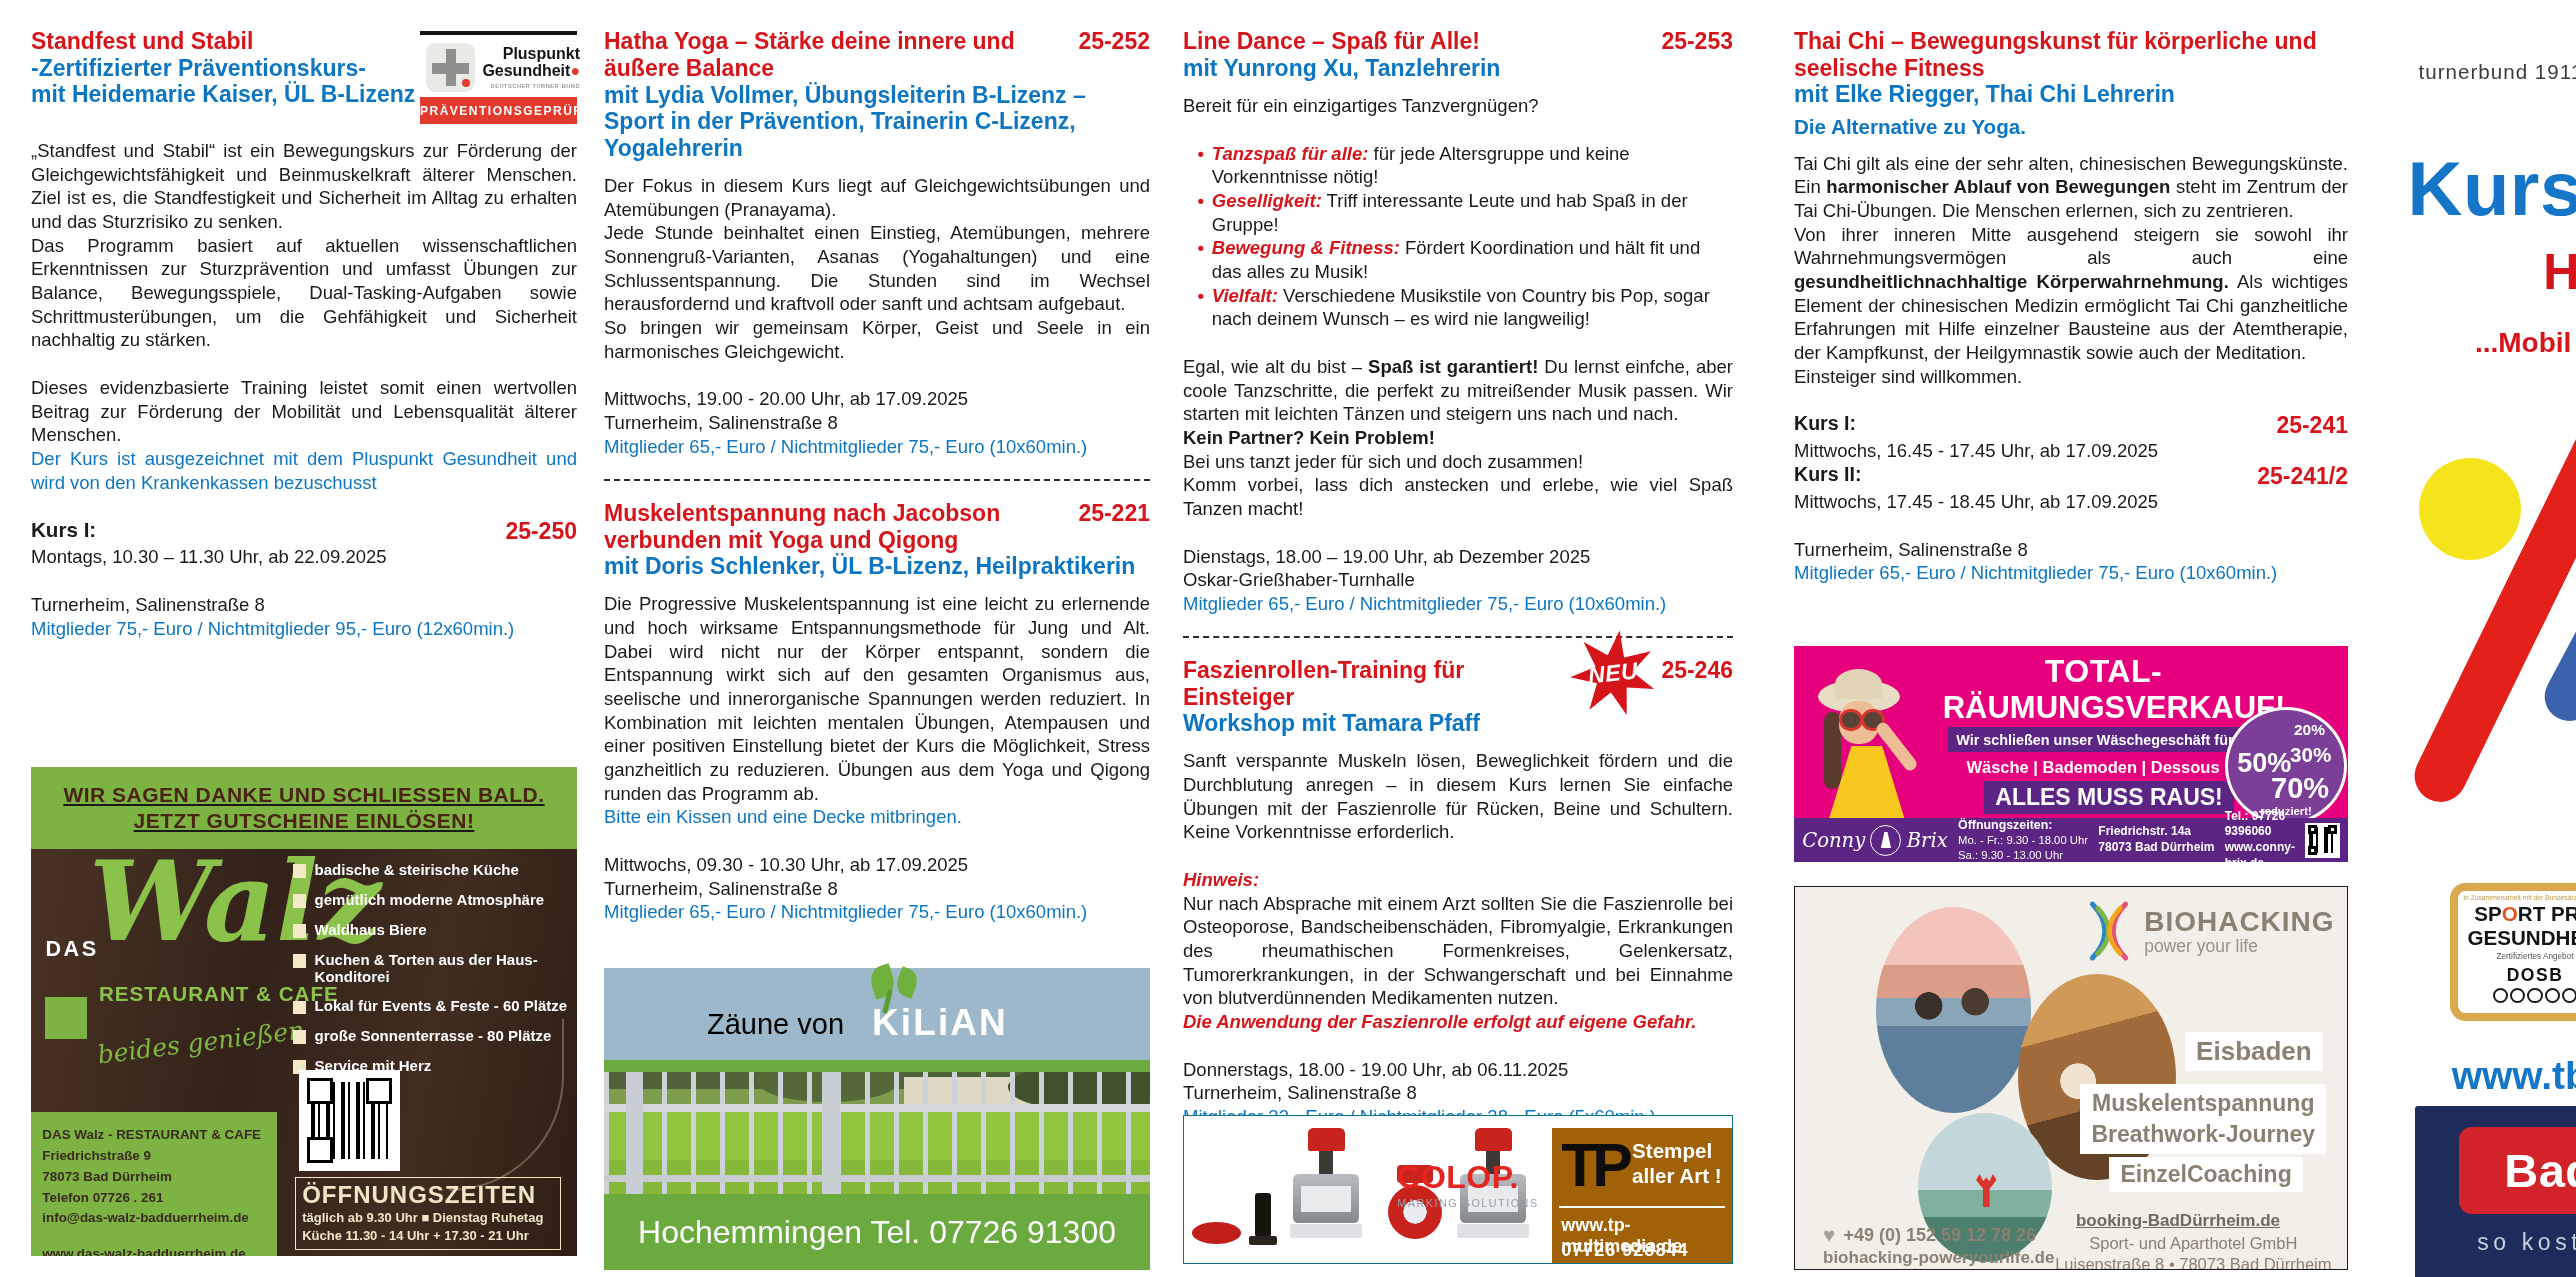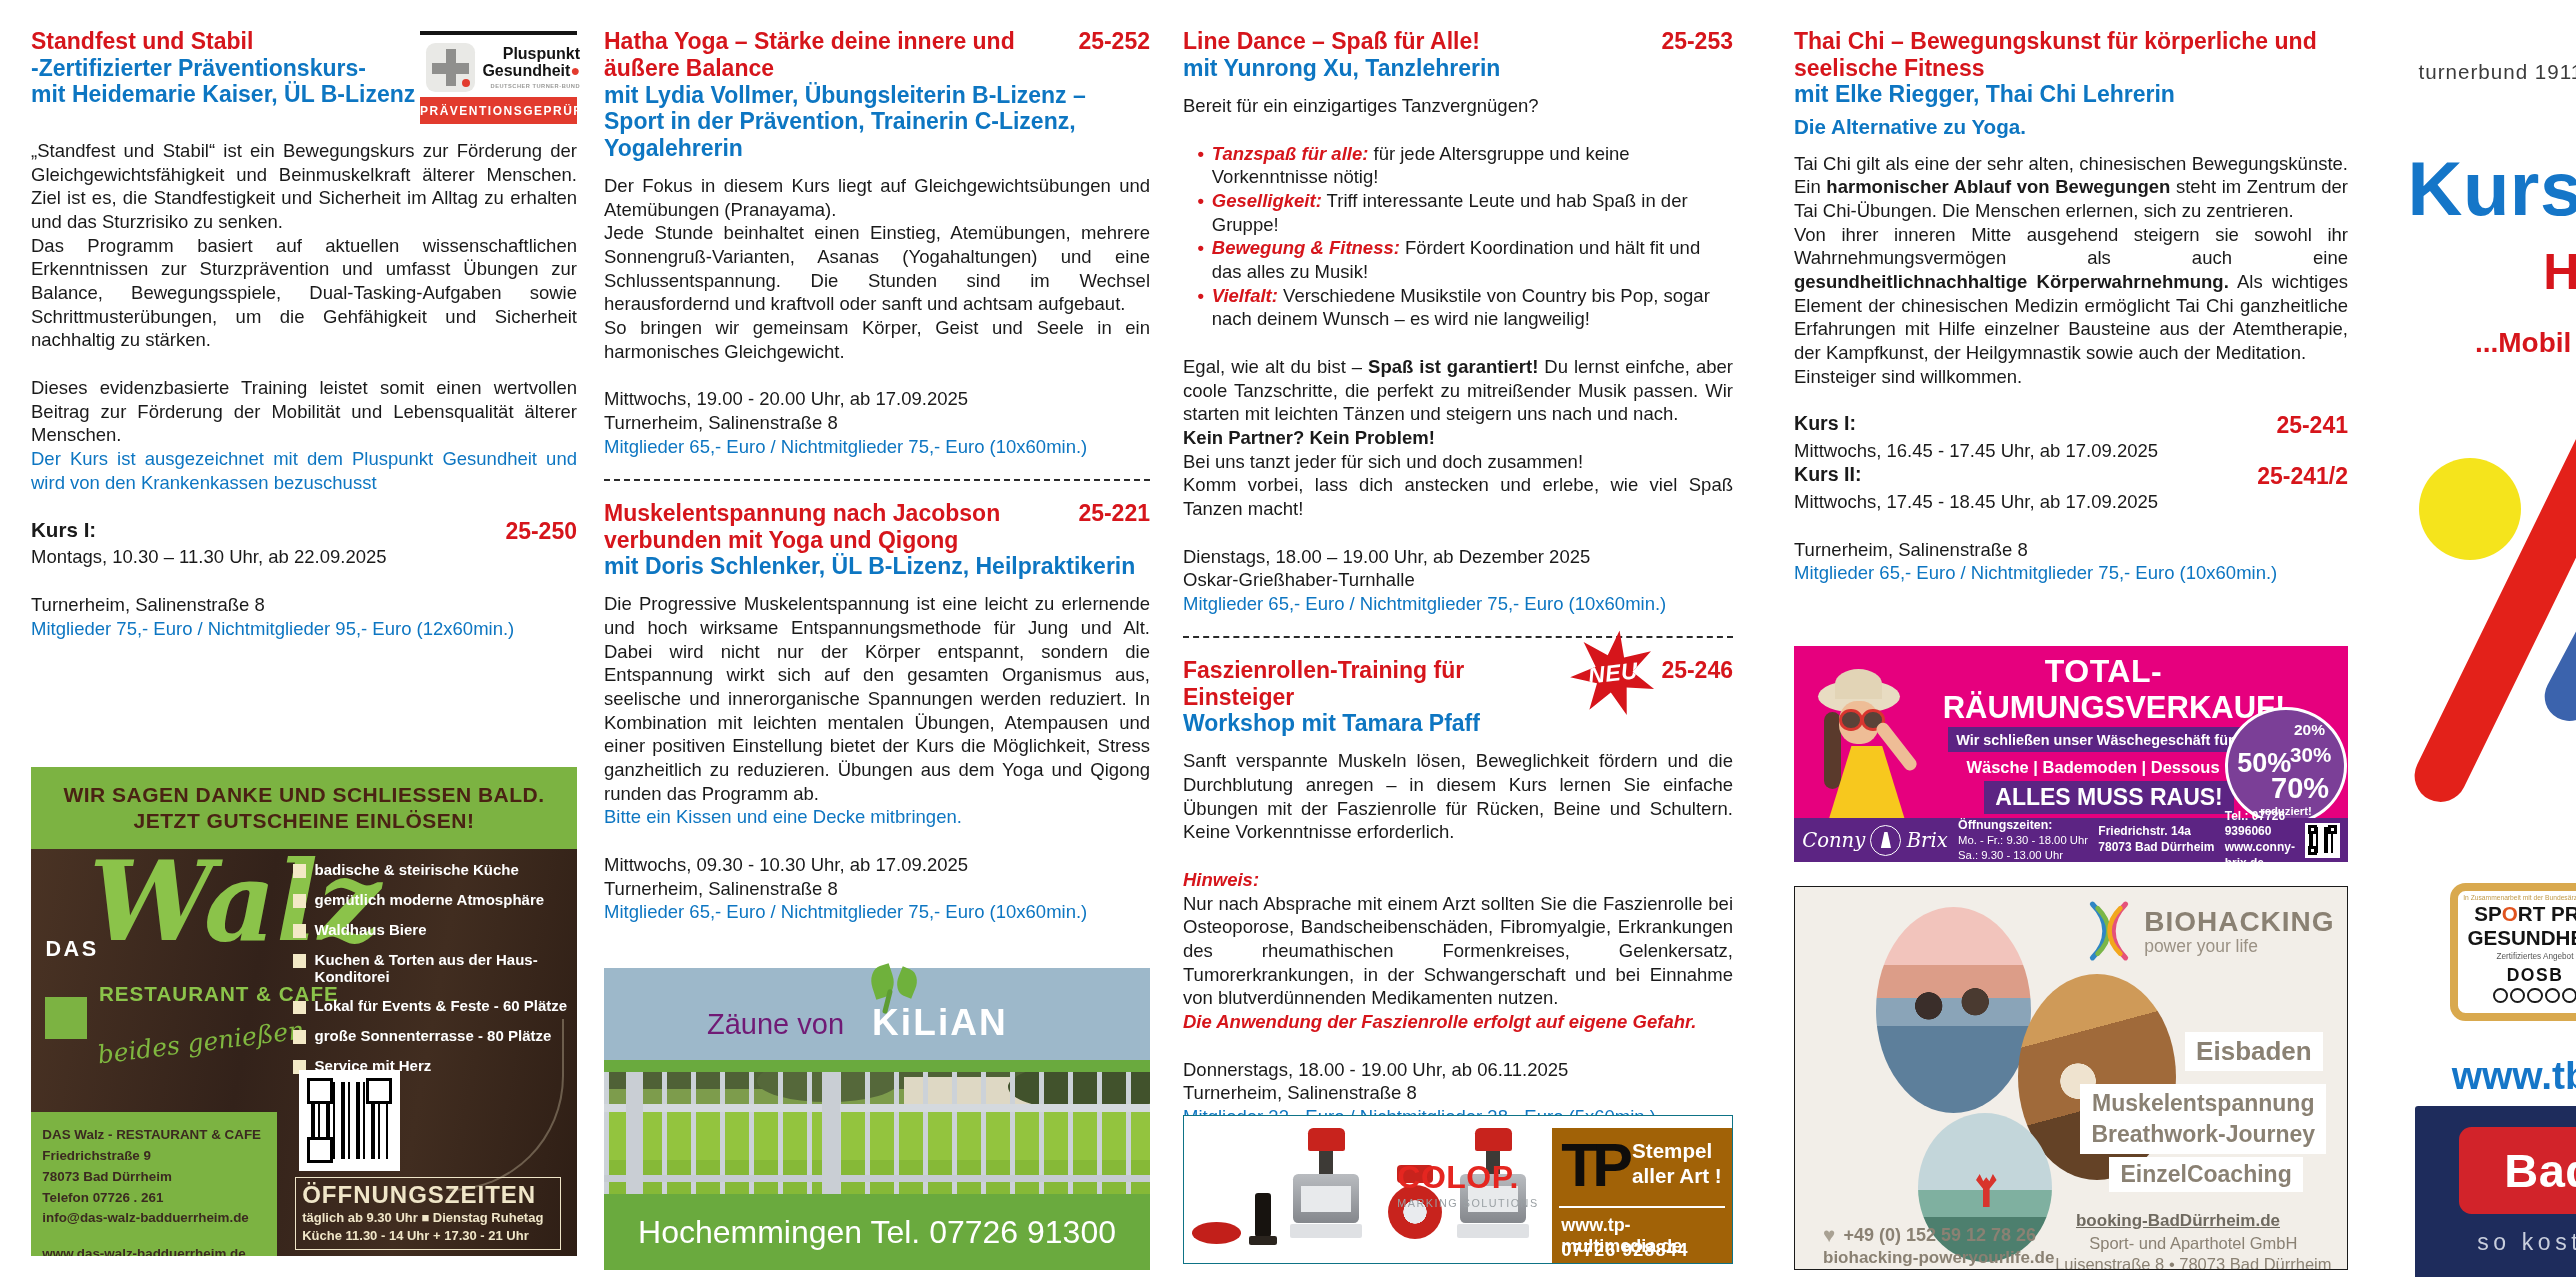--- a/index.html
+++ b/index.html
@@ -37,21 +37,21 @@
   .pp-cross i{position:absolute;background:#8f8f8d;}
   .pp-cross i.v{left:20px;top:6.2px;width:10.3px;height:37px;}
   .pp-cross i.h{left:6.2px;top:20px;width:37px;height:10.3px;}
   .pp-cross u{position:absolute;right:5.2px;bottom:5.2px;width:8.2px;height:8.2px;background:#e23b2e;border-radius:50%;}
   .pp-name{font-size:16px;font-weight:bold;line-height:1.05;color:#141414;text-align:right;flex:1;}
   .pp-name .dot{color:#e23b2e;}
   .pp-sub{font-size:5.7px;color:#9a9a98;letter-spacing:0.5px;margin-top:3.1px;}
   .pp-band{background:#e23b2e;color:#fff;font-weight:bold;font-size:12px;letter-spacing:1.5px;text-align:center;padding:6.2px 0;}
   
   .walz{position:absolute;left:0;top:739px;width:546px;height:489px;}
-  .walz-banner{background:#7cb342;height:82px;display:flex;flex-direction:column;justify-content:center;text-align:center;gap:2.1px;}
+  .walz-banner{background:#7cb342;height:82px;display:flex;flex-direction:column;justify-content:center;text-align:center;gap:2.1px;text-decoration:underline;}
   .walz-banner div{color:#4a2313;font-weight:bold;font-size:21px;letter-spacing:0.5px;}
   .walz-body{position:relative;background:linear-gradient(100deg,#4a3324 0%,#33221a 40%,#412d20 70%,#2e1e15 100%);height:407px;overflow:hidden;}
   .walz-das{position:absolute;left:14.4px;top:87px;color:#fff;font-size:21.6px;font-weight:bold;letter-spacing:2.6px;}
   .walz-sq{position:absolute;left:14.4px;top:148px;width:42px;height:42px;background:#7cb342;}
   .walz-script{position:absolute;left:58px;top:-19.6px;font-size:111px;line-height:1.3;color:#8bc34a;font-weight:bold;}
   .walz-rest{position:absolute;left:68px;top:133px;color:#8bc34a;font-weight:bold;font-size:20.6px;letter-spacing:1px;}
   .walz-slogan{position:absolute;left:66px;top:179px;color:#7fb73f;font-size:25px;transform:rotate(-7deg);}
   .walz-feats{position:absolute;left:262px;top:13.4px;width:278px;}
   .walz-feats .f{display:flex;align-items:flex-start;gap:8.2px;margin-bottom:13.4px;}
   .walz-feats .sqb{width:13.4px;height:13.4px;background:#f3e9c6;margin-top:2.1px;flex:0 0 auto;}
@@ -66,21 +66,21 @@
   .qr .noise{position:absolute;inset:12%;background:
     repeating-linear-gradient(90deg,#000 0 3.6px,transparent 3.6px 6.7px,#000 6.7px 9.3px,transparent 9.3px 15px),
     repeating-linear-gradient(0deg,#fff 0 3.1px,transparent 3.1px 7.7px,#fff 7.7px 9.8px,transparent 9.8px 16px);}
   .qr .f1,.qr .f2,.qr .f3{position:absolute;width:26%;height:26%;border:3.1px solid #000;background:#fff;box-sizing:border-box;}
   .qr .f1{left:8%;top:8%;} .qr .f2{right:8%;top:8%;} .qr .f3{left:8%;bottom:8%;}
   .walz-qr{position:absolute;left:268px;top:221px;width:101px;height:101px;}
   .walz-curl{position:absolute;right:13.4px;top:170px;width:113px;height:170px;border-right:2.6px solid rgba(240,230,200,.30);border-bottom:2.6px solid rgba(240,230,200,.30);border-radius:0 0 118px 0;}
   
   .kilian{position:absolute;left:0;top:940px;width:546px;height:301px;}
   .k-head{height:92px;background:#9db8ca;position:relative;}
-  .k-zv{position:absolute;left:103px;top:40px;color:#701a75;font-size:29px;}
+  .k-zv{position:absolute;left:103px;top:40px;color:#000000;font-size:29px;}
   .k-brand{position:absolute;left:268px;top:34px;color:#fff;font-size:37px;font-weight:bold;letter-spacing:2.1px;}
   .k-leaf{position:absolute;left:258px;top:-2.1px;width:62px;height:41px;}
   .k-leaf span{position:absolute;background:#6fb13c;border-radius:60% 0 60% 0;}
   .k-leaf .l1{left:9.3px;top:0;width:23px;height:31px;transform:rotate(-18deg);}
   .k-leaf .l2{left:35px;top:3.1px;width:19.6px;height:27px;transform:rotate(22deg);border-radius:0 60% 0 60%;}
   .k-leaf .stem{left:23px;top:23px;width:5.2px;height:25px;background:#5d9c33;border-radius:3.1px;transform:rotate(14deg);}
   .k-strip{height:12.4px;background:#6aaa3e;}
   .k-photo{height:122px;position:relative;overflow:hidden;background:linear-gradient(180deg,#4f6136 0 14%,#7d9c4c 14% 26%,#93c43e 26% 72%,#86b937 72% 100%);}
   .k-photo .house{position:absolute;left:55%;top:4%;width:34%;height:26%;background:#ded8c4;}
   .k-photo .bush{position:absolute;right:-4%;top:-8%;width:30%;height:40%;background:#41522c;border-radius:50%;}

